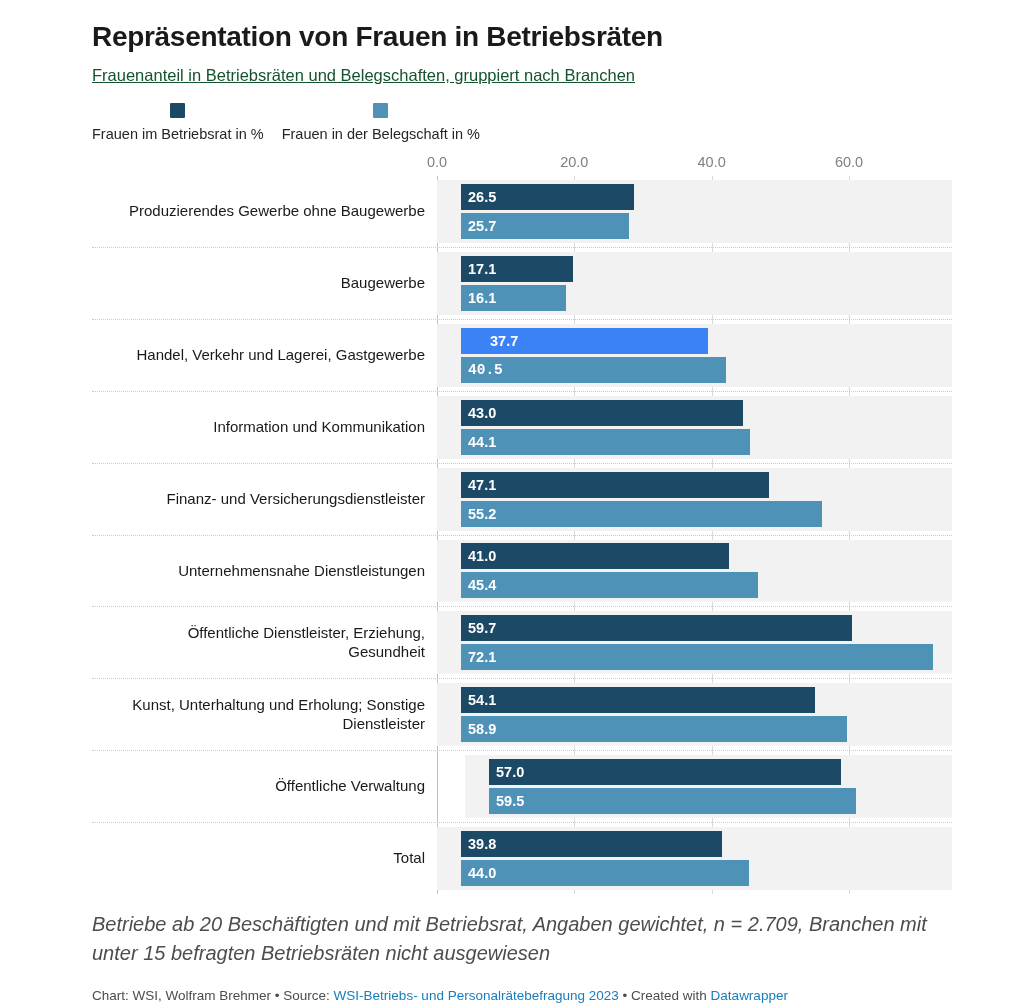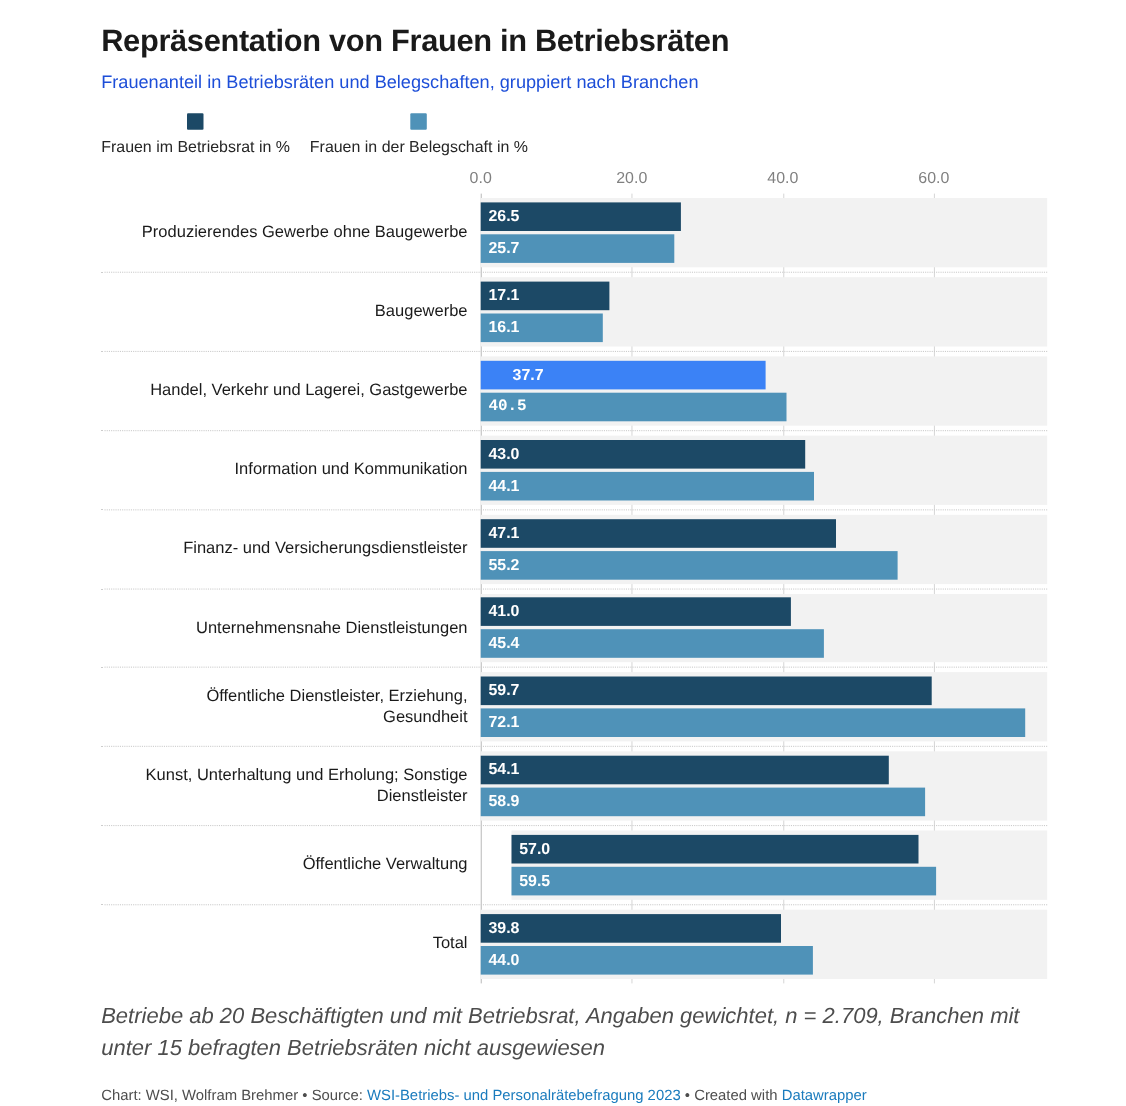--- a/index.html
+++ b/index.html
@@ -26,23 +26,24 @@
   .title {
     font-size: 28px;
     font-weight: bold;
     letter-spacing: -0.3px;
     color: #1a1a1a;
     margin: 6px 0 0 0;
     line-height: 1.2;
   }
   .subtitle {
     font-size: 16.5px;
-    color: #1d4ed8;
+    color: #14532d;
     margin: 12px 0 0 0;
     font-weight: normal;
+    text-decoration: underline;
   }
   .legend {
     display: flex;
     align-items: center;
     gap: 18px;
     margin-top: 18px;
   }
   .legend-item {
     display: flex;
     align-items: center;
@@ -132,20 +133,21 @@
     position: absolute;
     left: 0; right: 0; top: 4px; bottom: 4px;
     background: #f2f2f2;
   }
   .bar {
     position: relative;
     height: 26px;
     display: flex;
     align-items: flex-start;
     box-sizing: border-box;
+    margin-left: 24px;
   }
   .bar-fill {
     height: 26px;
     display: flex;
     align-items: center;
     box-sizing: border-box;
   }
   .bar-value {
     font-size: 14.5px;
     font-weight: bold;

